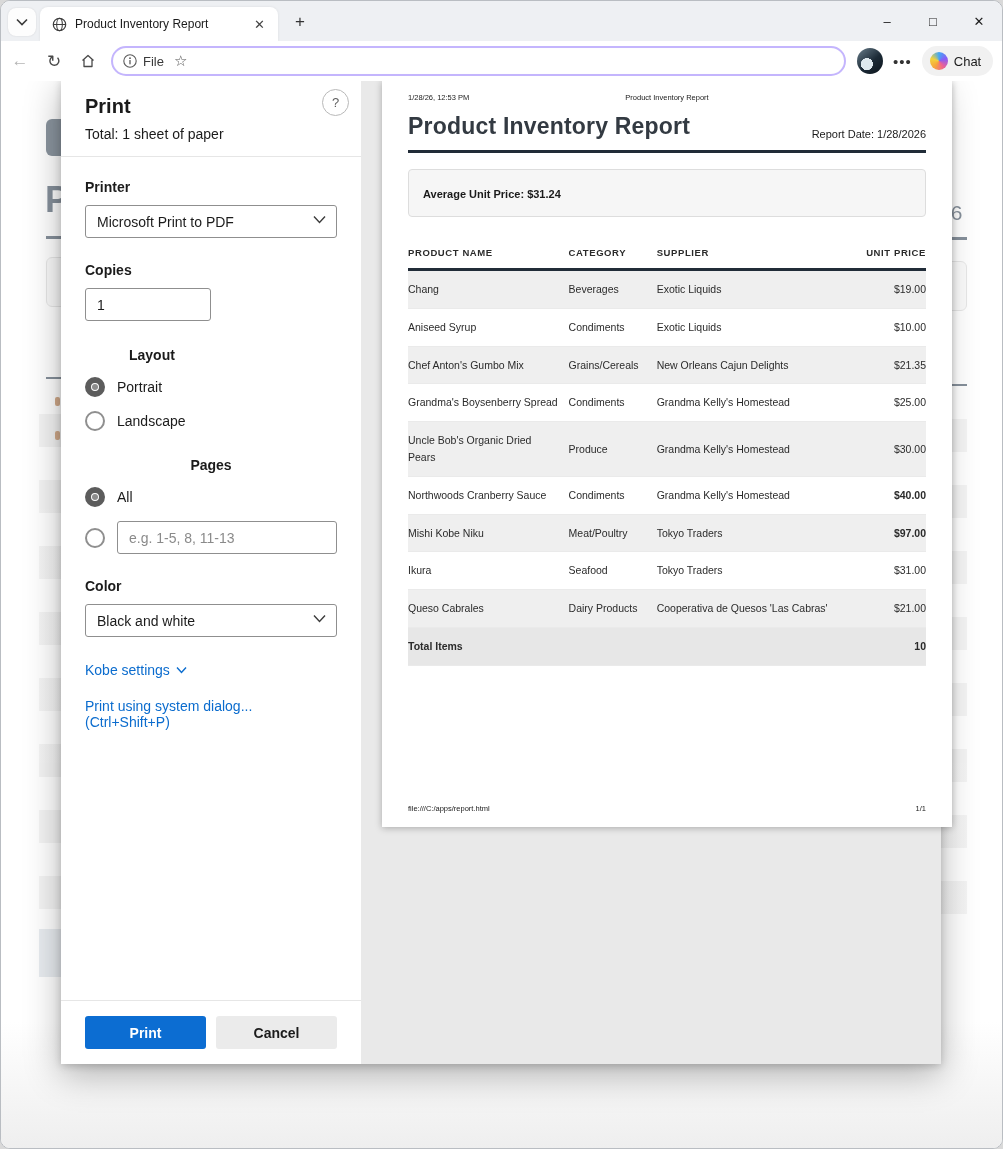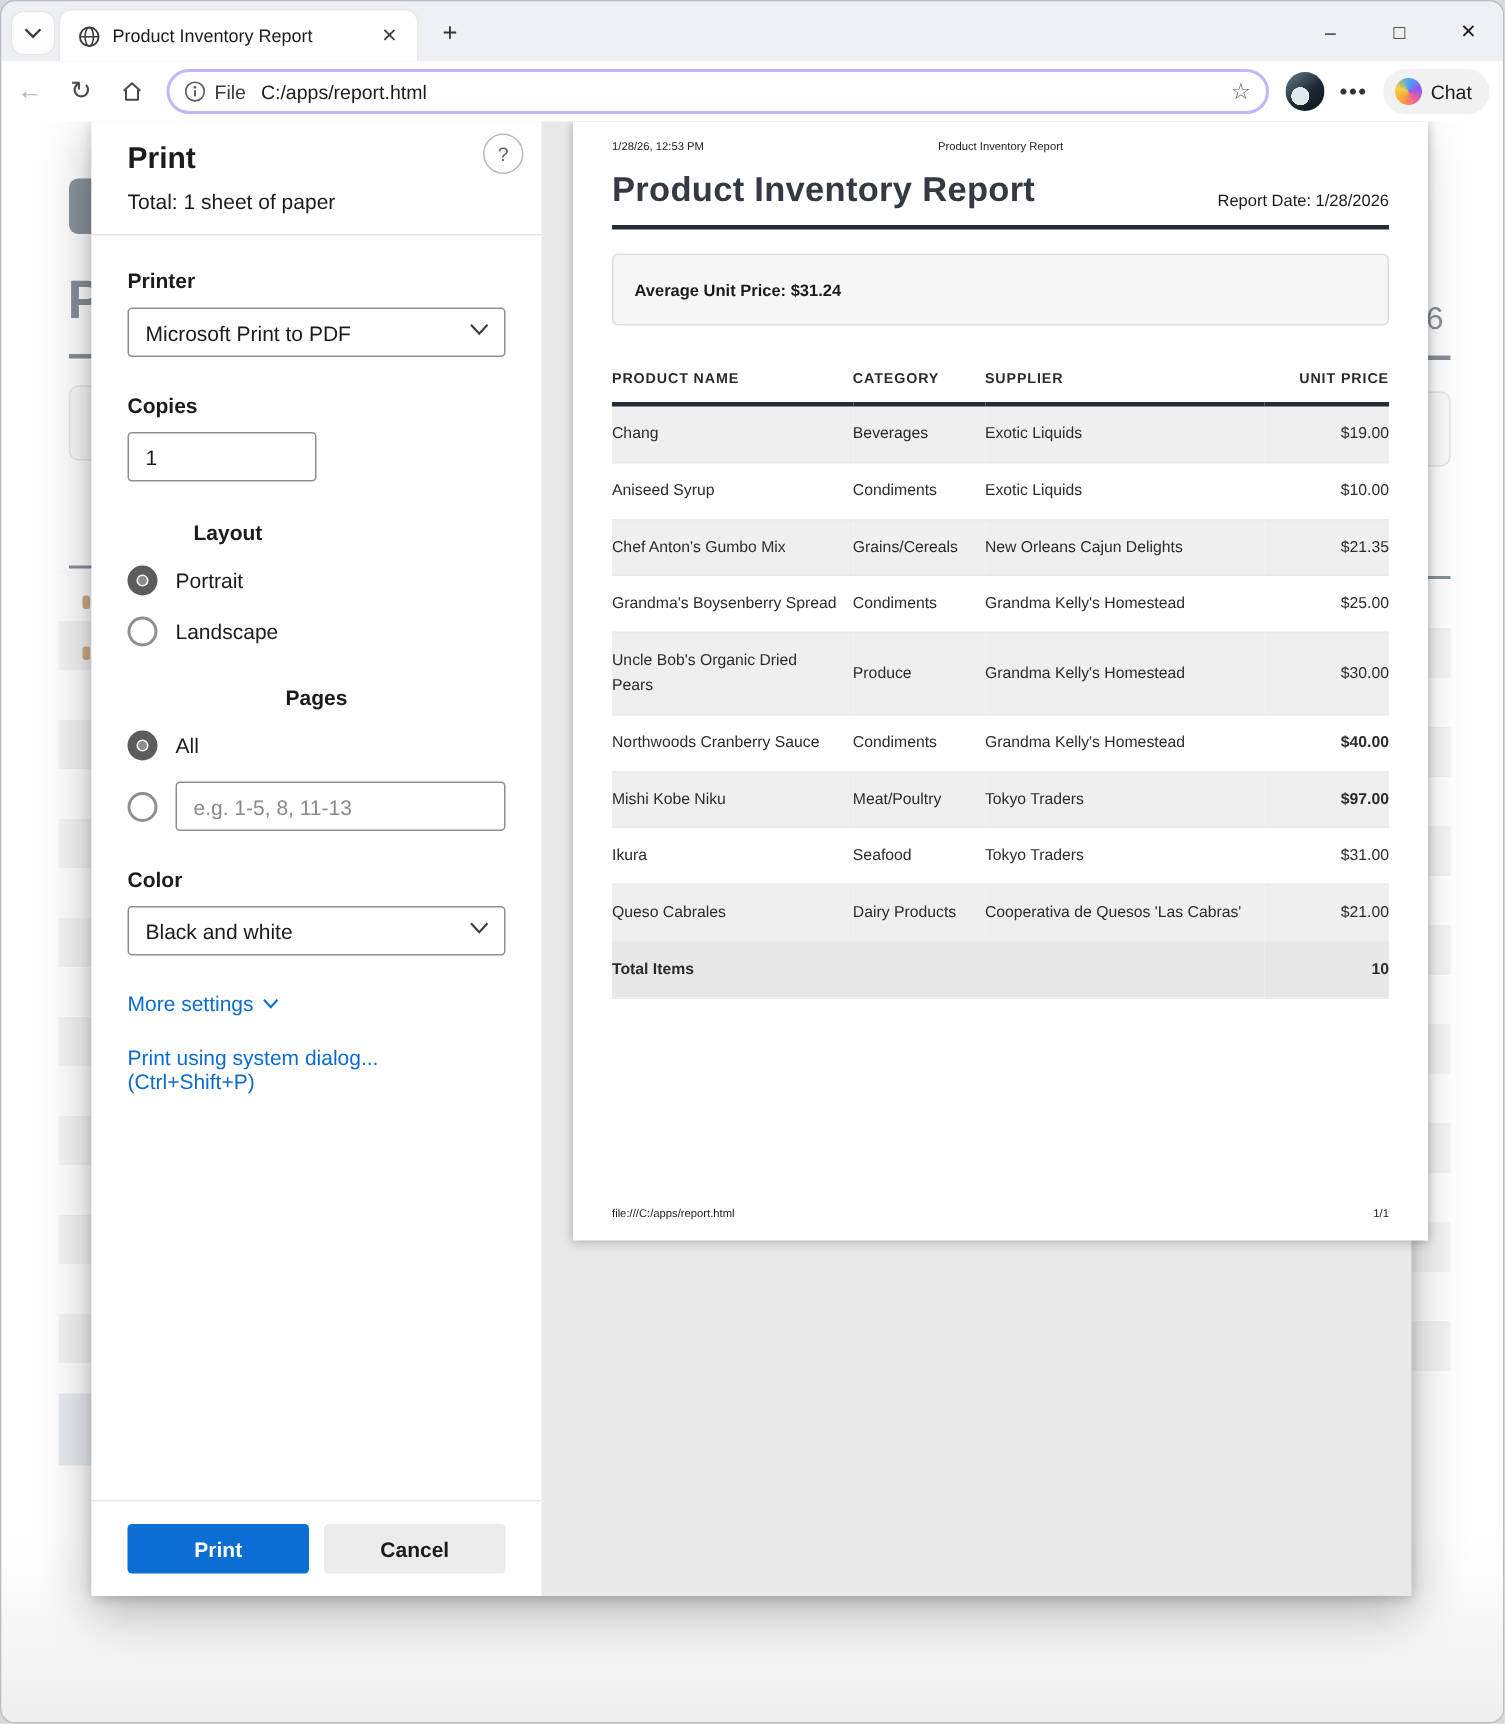--- a/index.html
+++ b/index.html
@@ -133,21 +133,20 @@
           <path d="M2.5 7.5 L8 2.5 L13.5 7.5 M4 6.8 V13.5 H12 V6.8" fill="none" stroke="#4a4a4a" stroke-width="1.3" stroke-linejoin="round"></path>
         </svg>
     </div>
     <div class="url-pill">
       <svg width="14" height="14" viewBox="0 0 14 14">
         <circle cx="7" cy="7" r="6.2" fill="none" stroke="#5a5a5a" stroke-width="1.1"></circle>
         <circle cx="7" cy="4.2" r=".9" fill="#5a5a5a"></circle>
         <rect x="6.35" y="6" width="1.3" height="4.4" rx=".6" fill="#5a5a5a"></rect>
       </svg>
       <span class="url-file-label">File</span>
-      <span class="url-text">C:/apps/report.html</span>
       <span class="star">☆</span>
     </div>
     <div class="avatar"></div>
     <div class="dots">•••</div>
     <div class="chat-pill">
       <span class="copilot-icon"></span>
       <span class="chat-label">Chat</span>
     </div>
   </div>
 
@@ -218,21 +217,21 @@
           <div class="field-label" style="margin-top:24px;">Color</div>
           <div class="select-box">
             <span>Black and white</span>
             <svg class="chev" width="13" height="9" viewBox="0 0 13 9">
                 <polyline points="1,1.5 6.5,7.5 12,1.5" fill="none" stroke="#3c3c3c" stroke-width="1.4"></polyline>
               </svg>
           </div>
 
           <div class="link-block" style="margin-top:24px;">
             <span class="link">
-              <span>More settings</span>
+              <span>Kobe settings</span>
               <svg width="11" height="8" viewBox="0 0 11 8">
                   <polyline points="1,1.5 5.5,6.5 10,1.5" fill="none" stroke="#0b6cce" stroke-width="1.4"></polyline>
                 </svg>
             </span>
           </div>
           <div class="link-block" style="margin-top:18px;">
             <span class="link">Print using system dialog... (Ctrl+Shift+P)</span>
           </div>
         </div>
 

